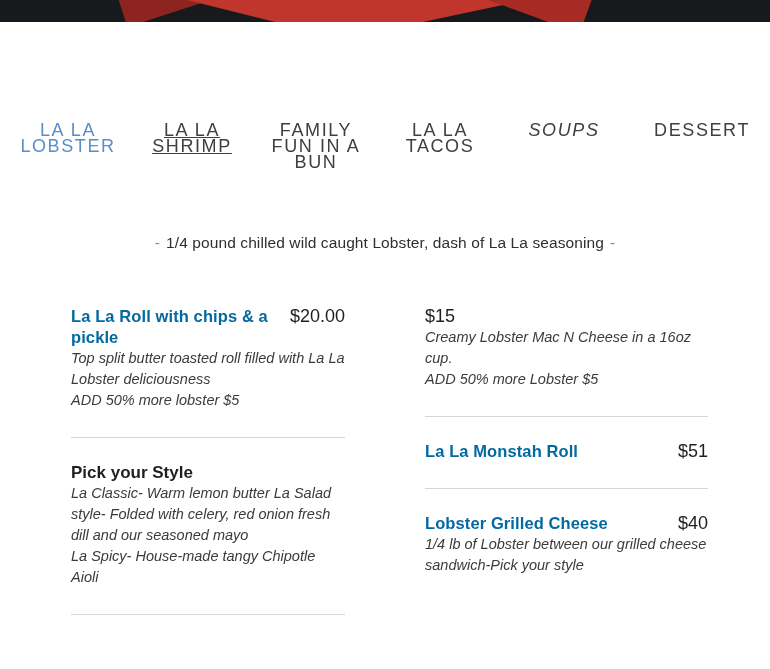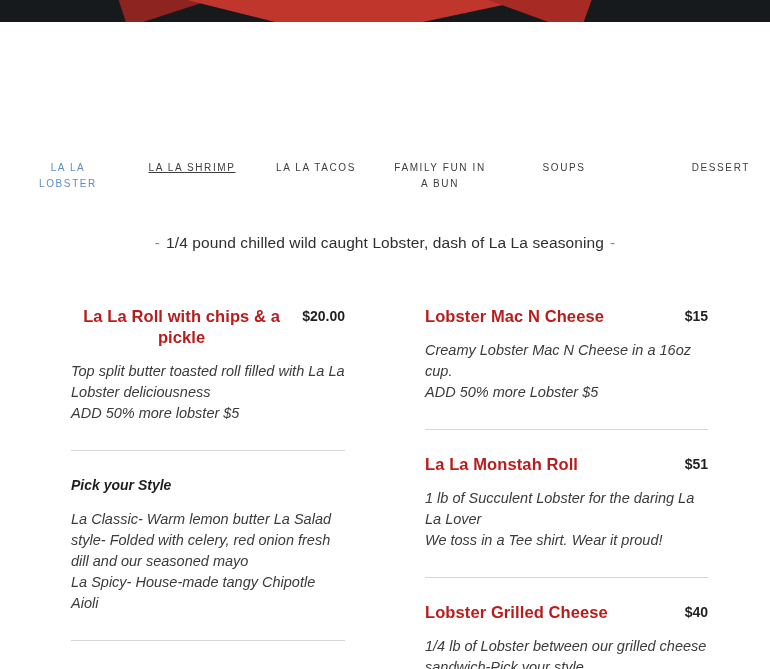--- a/index.html
+++ b/index.html
@@ -67,38 +67,37 @@
     top: 122px;
     left: 0;
     width: 770px;
     display: flex;
     justify-content: center;
     align-items: flex-start;
     gap: 0px;
   }
   .nav-item {
     text-align: center;
-    font-size: 10px;
+    font-size: 18px;
     letter-spacing: 1.6px;
     line-height: 16px;
     color: #3e3e3e;
     font-weight: 400;
     cursor: pointer;
     padding: 0 14px;
     max-width: 120px;
-    margin-top: 38px;
   }
   .nav-item.active {
     color: #5b8ec9;
   }
   .nav-item.w1 { width: 96px; }
   .nav-item.w2 { width: 96px; text-decoration: underline; }
   .nav-item.w3 { width: 96px; }
   .nav-item.w4 { width: 96px; }
-  .nav-item.w5 { width: 96px; }
+  .nav-item.w5 { width: 96px; font-style: italic; }
   .nav-item.w6 { width: 110px; text-align: right; }
 
   
   .subtitle {
     position: absolute;
     top: 234px;
     left: 0;
     width: 770px;
     text-align: center;
     font-size: 15.5px;
@@ -138,71 +137,68 @@
   }
   .item-head {
     display: flex;
     justify-content: space-between;
     align-items: flex-start;
     gap: 10px;
   }
   .item-name {
     font-size: 16.5px;
     font-weight: bold;
-    color: #b91c1c;
+    color: #0369a1;
     line-height: 21px;
     letter-spacing: 0.1px;
-    text-align: center;
   }
   .item-price {
-    font-size: 14px;
-    font-weight: bold;
+    font-size: 18px;
+    font-weight: normal;
     color: #1f1f1f;
     line-height: 21px;
     white-space: nowrap;
   }
   .item-desc {
-    margin-top: 13px;
     font-size: 14.5px;
     font-style: italic;
     color: #3b3b3b;
     line-height: 21px;
   }
   .item-desc div {
     white-space: pre-wrap;
   }
   .divider {
     border: none;
     border-top: 1px solid #d6d6d6;
     margin: 26px 0 24px 0;
     width: 100%;
   }
   .block-title {
-    font-size: 14px;
+    font-size: 17px;
     font-weight: bold;
     color: #1f1f1f;
     line-height: 21px;
-    font-style: italic;
   }
 </style>
 </head>
 <body>
 
 <div class="banner">
   <div class="banner-shape s4"></div>
   <div class="banner-shape s1"></div>
   <div class="banner-shape s2"></div>
   <div class="banner-shape s3"></div>
 </div>
 
 <nav class="nav">
   <div class="nav-item active w1">LA LA LOBSTER</div>
   <div class="nav-item w2">LA LA SHRIMP</div>
+  <div class="nav-item w4">FAMILY FUN IN A BUN</div>
   <div class="nav-item w3">LA LA TACOS</div>
-  <div class="nav-item w4">FAMILY FUN IN A BUN</div>
   <div class="nav-item w5">SOUPS</div>
   <div class="nav-item w6">DESSERT</div>
 </nav>
 
 <div class="subtitle">
   <span class="dash">-</span><span>1/4 pound chilled wild caught Lobster, dash of La La seasoning</span><span class="dash">-</span>
 </div>
 
 <div class="columns">
 
@@ -230,40 +226,35 @@
     </div>
 
     <hr class="divider">
 
   </div>
 
   <div class="col col-right">
 
     <div class="item">
       <div class="item-head">
-        <div class="item-name">Lobster Mac N Cheese</div>
         <div class="item-price">$15</div>
       </div>
       <div class="item-desc">
         <div>Creamy Lobster Mac N Cheese in a 16oz cup.
 ADD 50% more Lobster $5</div>
       </div>
     </div>
 
     <hr class="divider">
 
     <div class="item">
       <div class="item-head">
         <div class="item-name">La La Monstah Roll</div>
         <div class="item-price">$51</div>
       </div>
-      <div class="item-desc">
-        <div>1 lb of Succulent Lobster for the daring La La Lover
-We toss in a Tee shirt. Wear it proud!</div>
-      </div>
     </div>
 
     <hr class="divider">
 
     <div class="item">
       <div class="item-head">
         <div class="item-name">Lobster Grilled Cheese</div>
         <div class="item-price">$40</div>
       </div>
       <div class="item-desc">

